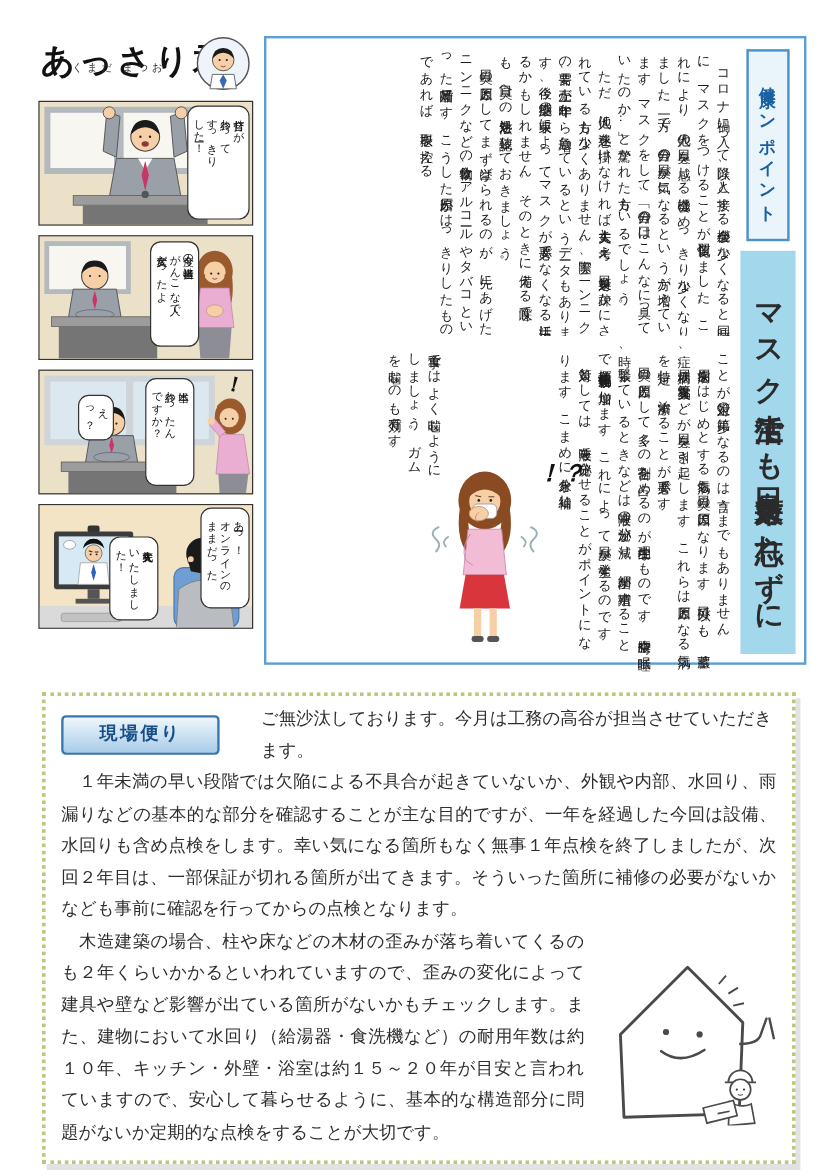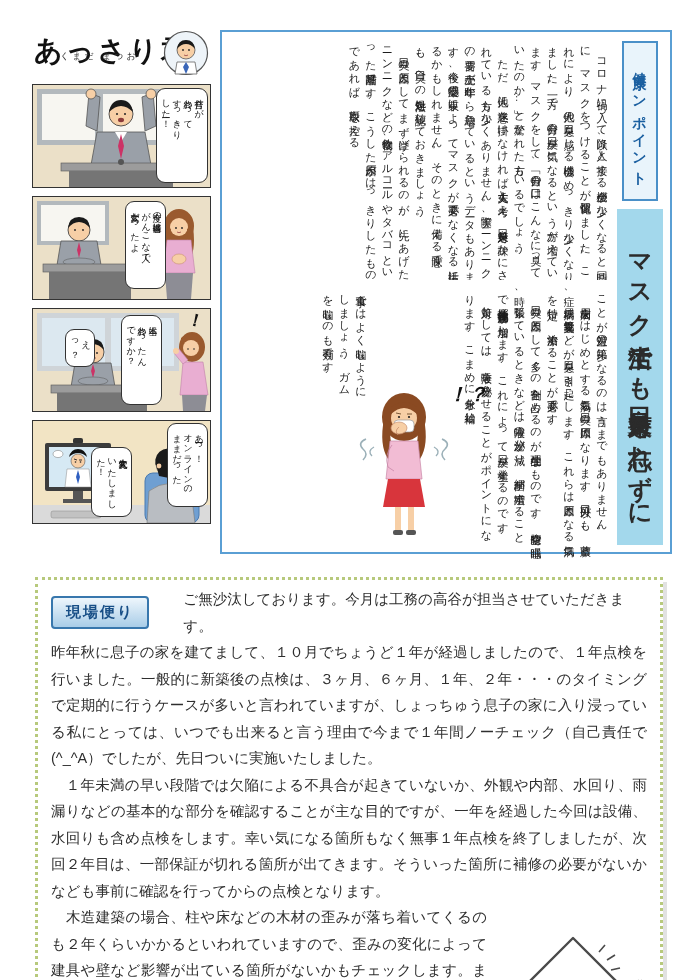--- a/index.html
+++ b/index.html
@@ -63,21 +63,21 @@
   .field-box {
     margin-top:23px; margin-left:3px; width:628px; min-height:384px;
     background:#fff; border:3px dotted #b7c97c; padding:6px 13px 10px 13px;
     box-shadow:4px 5px 0 #e2e2e2;
     font-size:14.5px; line-height:26.5px; color:#2e2e2e;
   }
   .fr-first { display:flex; align-items:center; gap:34px; }
   .fr-label {
     flex:none; border:2px solid #3877ad; border-radius:4px;
     background:linear-gradient(#eef6fc,#a9cde8); color:#174e86;
-    font-size:15px; font-weight:bold; letter-spacing:2px; padding:1px 13px;
+    font-size:15px; font-weight:bold; letter-spacing:2px; padding:1px 30px;
   }
   .fr-p { white-space:pre-wrap; text-align:justify; }
   .house-float { float:right; width:152px; height:152px; margin:14px 0 2px 8px; }
 
   [data-interactable]{ cursor:default; }
 </style>
 </head>
 <body>
 
 <div class="page" data-interactable="false">
@@ -276,21 +276,20 @@
         </div>
       </div>
     </div>
   </div>
 
   <div class="field-box" data-interactable="false">
     <div class="fr-first" data-interactable="false">
       <span class="fr-label" data-interactable="false">現場便り</span>
       <span class="fr-intro" data-interactable="false">ご無沙汰しております。今月は工務の高谷が担当させていただきます。</span>
     </div>
-    <p class="fr-p" data-interactable="false">昨年秋に息子の家を建てまして、１０月でちょうど１年が経過しましたので、１年点検を行いました。一般的に新築後の点検は、３ヶ月、６ヶ月、１年、２年・・・のタイミングで定期的に行うケースが多いと言われていますが、しょっちゅう息子の家に入り浸っている私にとっては、いつでも出来ると言う理由で今まで１年間ノーチェック（自己責任で(^_^A）でしたが、先日ついに実施いたしました。</p>
     <p class="fr-p" data-interactable="false">　１年未満の早い段階では欠陥による不具合が起きていないか、外観や内部、水回り、雨漏りなどの基本的な部分を確認することが主な目的ですが、一年を経過した今回は設備、水回りも含め点検をします。幸い気になる箇所もなく無事１年点検を終了しましたが、次回２年目は、一部保証が切れる箇所が出てきます。そういった箇所に補修の必要がないかなども事前に確認を行ってからの点検となります。</p>
     <div class="house-float" data-interactable="false">
       <svg width="152" height="152" viewBox="0 0 152 152" data-interactable="false">
         <path d="M22,76 L78,20 L124,66 L121,142 L25,145 Z" fill="#fff" stroke="#4a4a4a" stroke-width="2.4" stroke-linejoin="round"></path>
         <path d="M104,34 l6,-7 M112,42 l8,-5 M116,52 l9,-2" stroke="#4a4a4a" stroke-width="1.6"></path>
         <circle cx="60" cy="74" r="2.6" fill="#4a4a4a"></circle>
         <circle cx="88" cy="76" r="2.6" fill="#4a4a4a"></circle>
         <path d="M56,90 q16,12 36,-1" fill="none" stroke="#4a4a4a" stroke-width="2.2" stroke-linecap="round"></path>
         <path d="M121,84 q16,0 18,-8 l5,-14 M146,62 l4,18" fill="none" stroke="#4a4a4a" stroke-width="2"></path>
         <path d="M112,116 a10,10 0 0 1 20,0" fill="#fff" stroke="#4a4a4a" stroke-width="1.6"></path>

